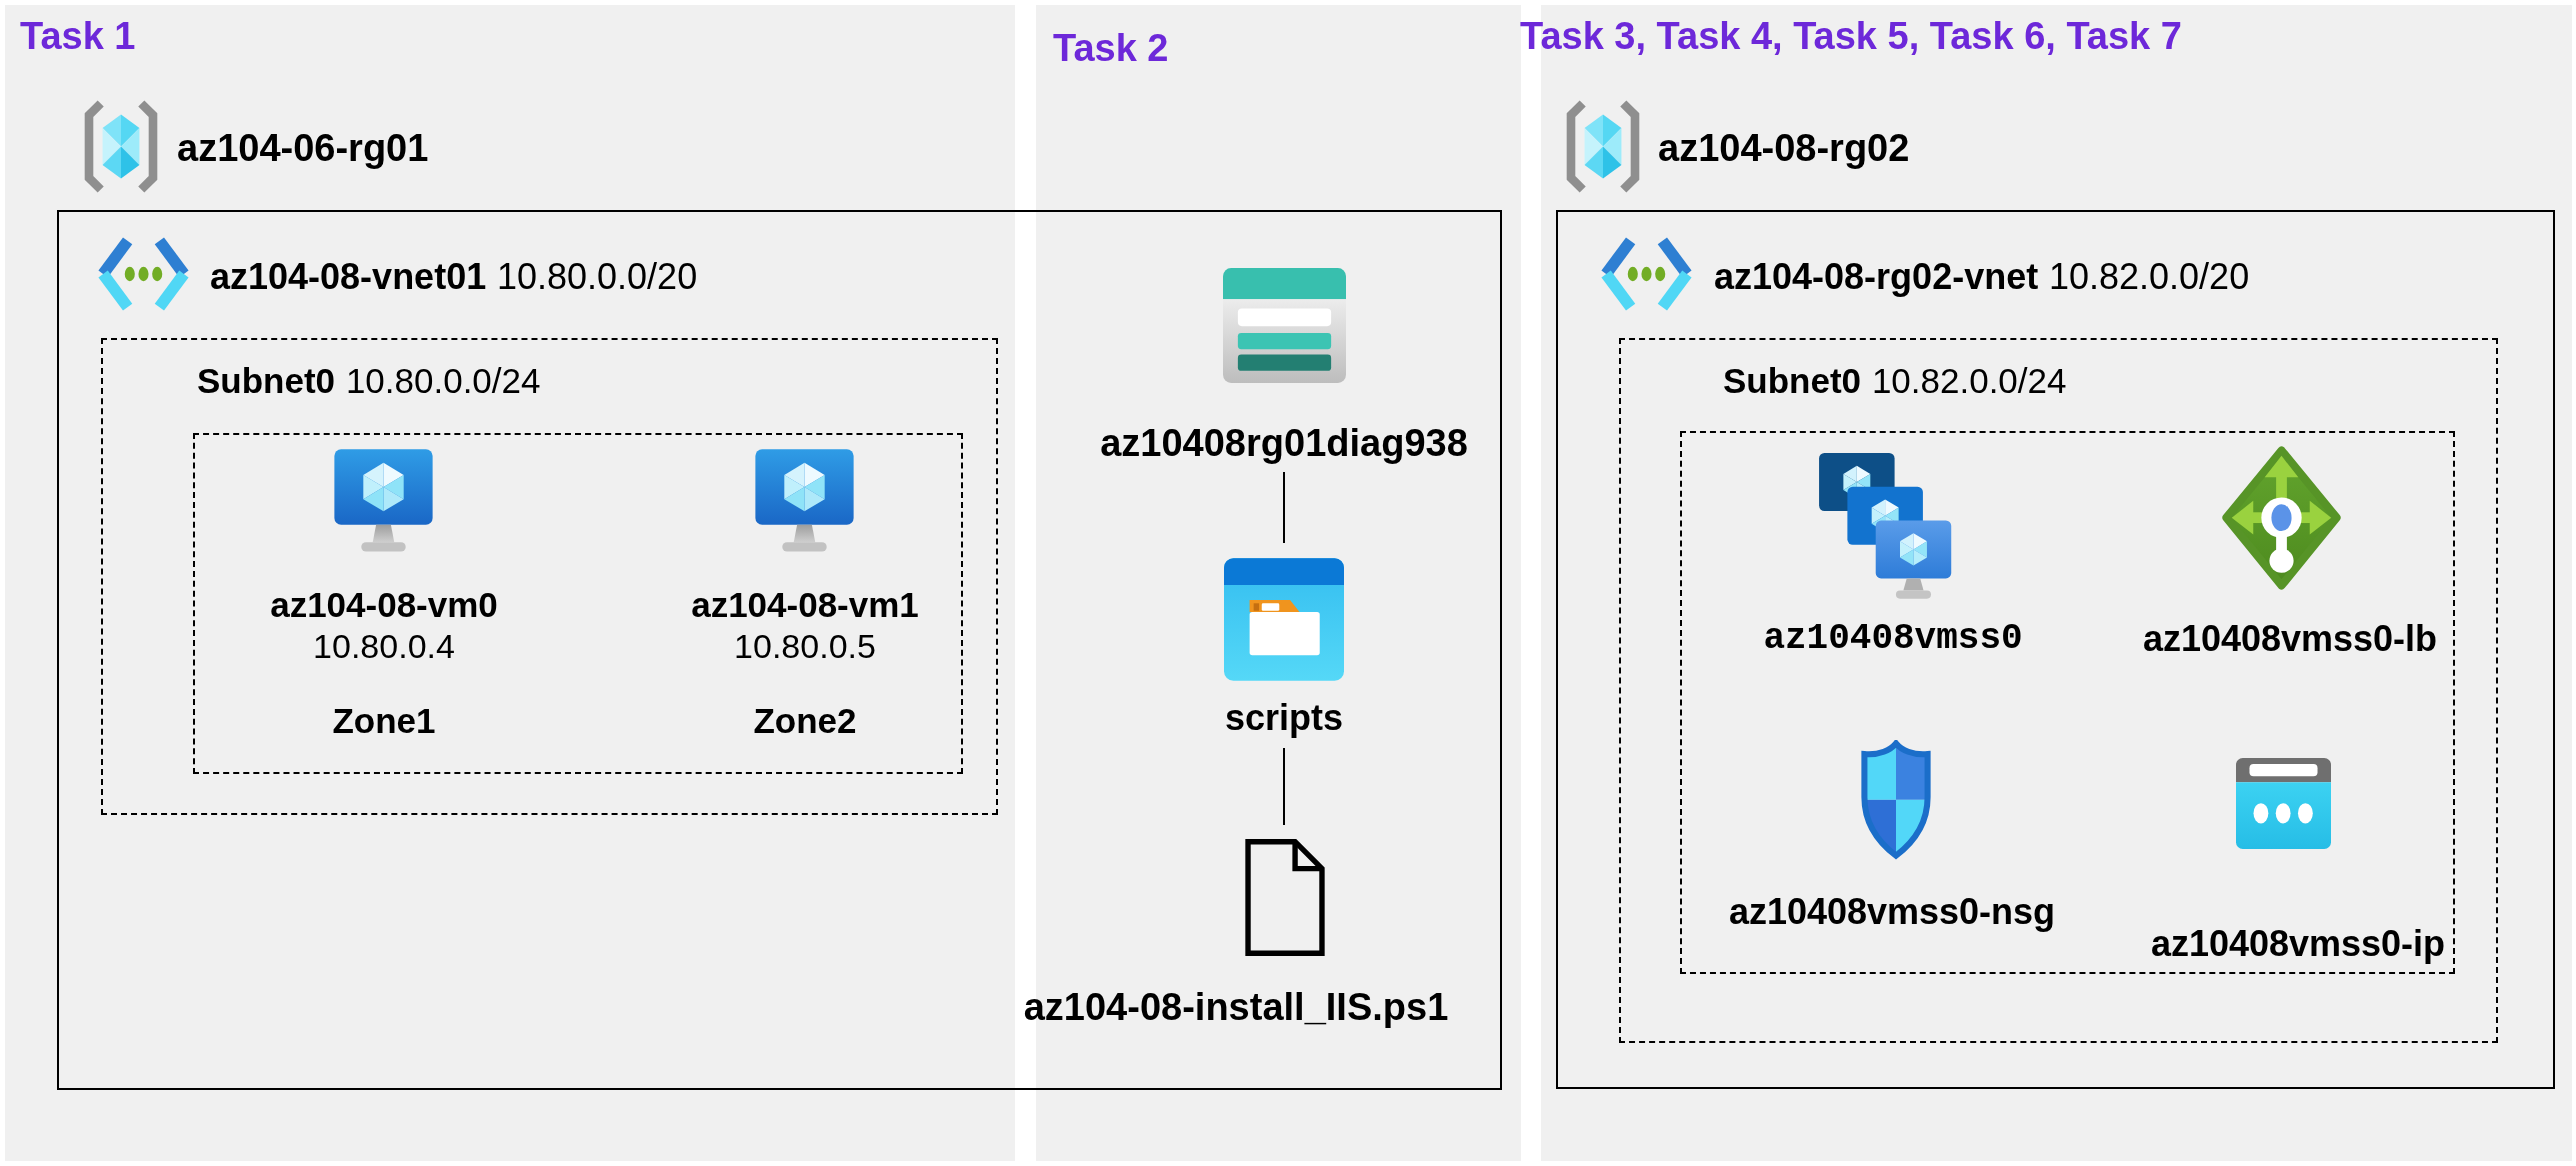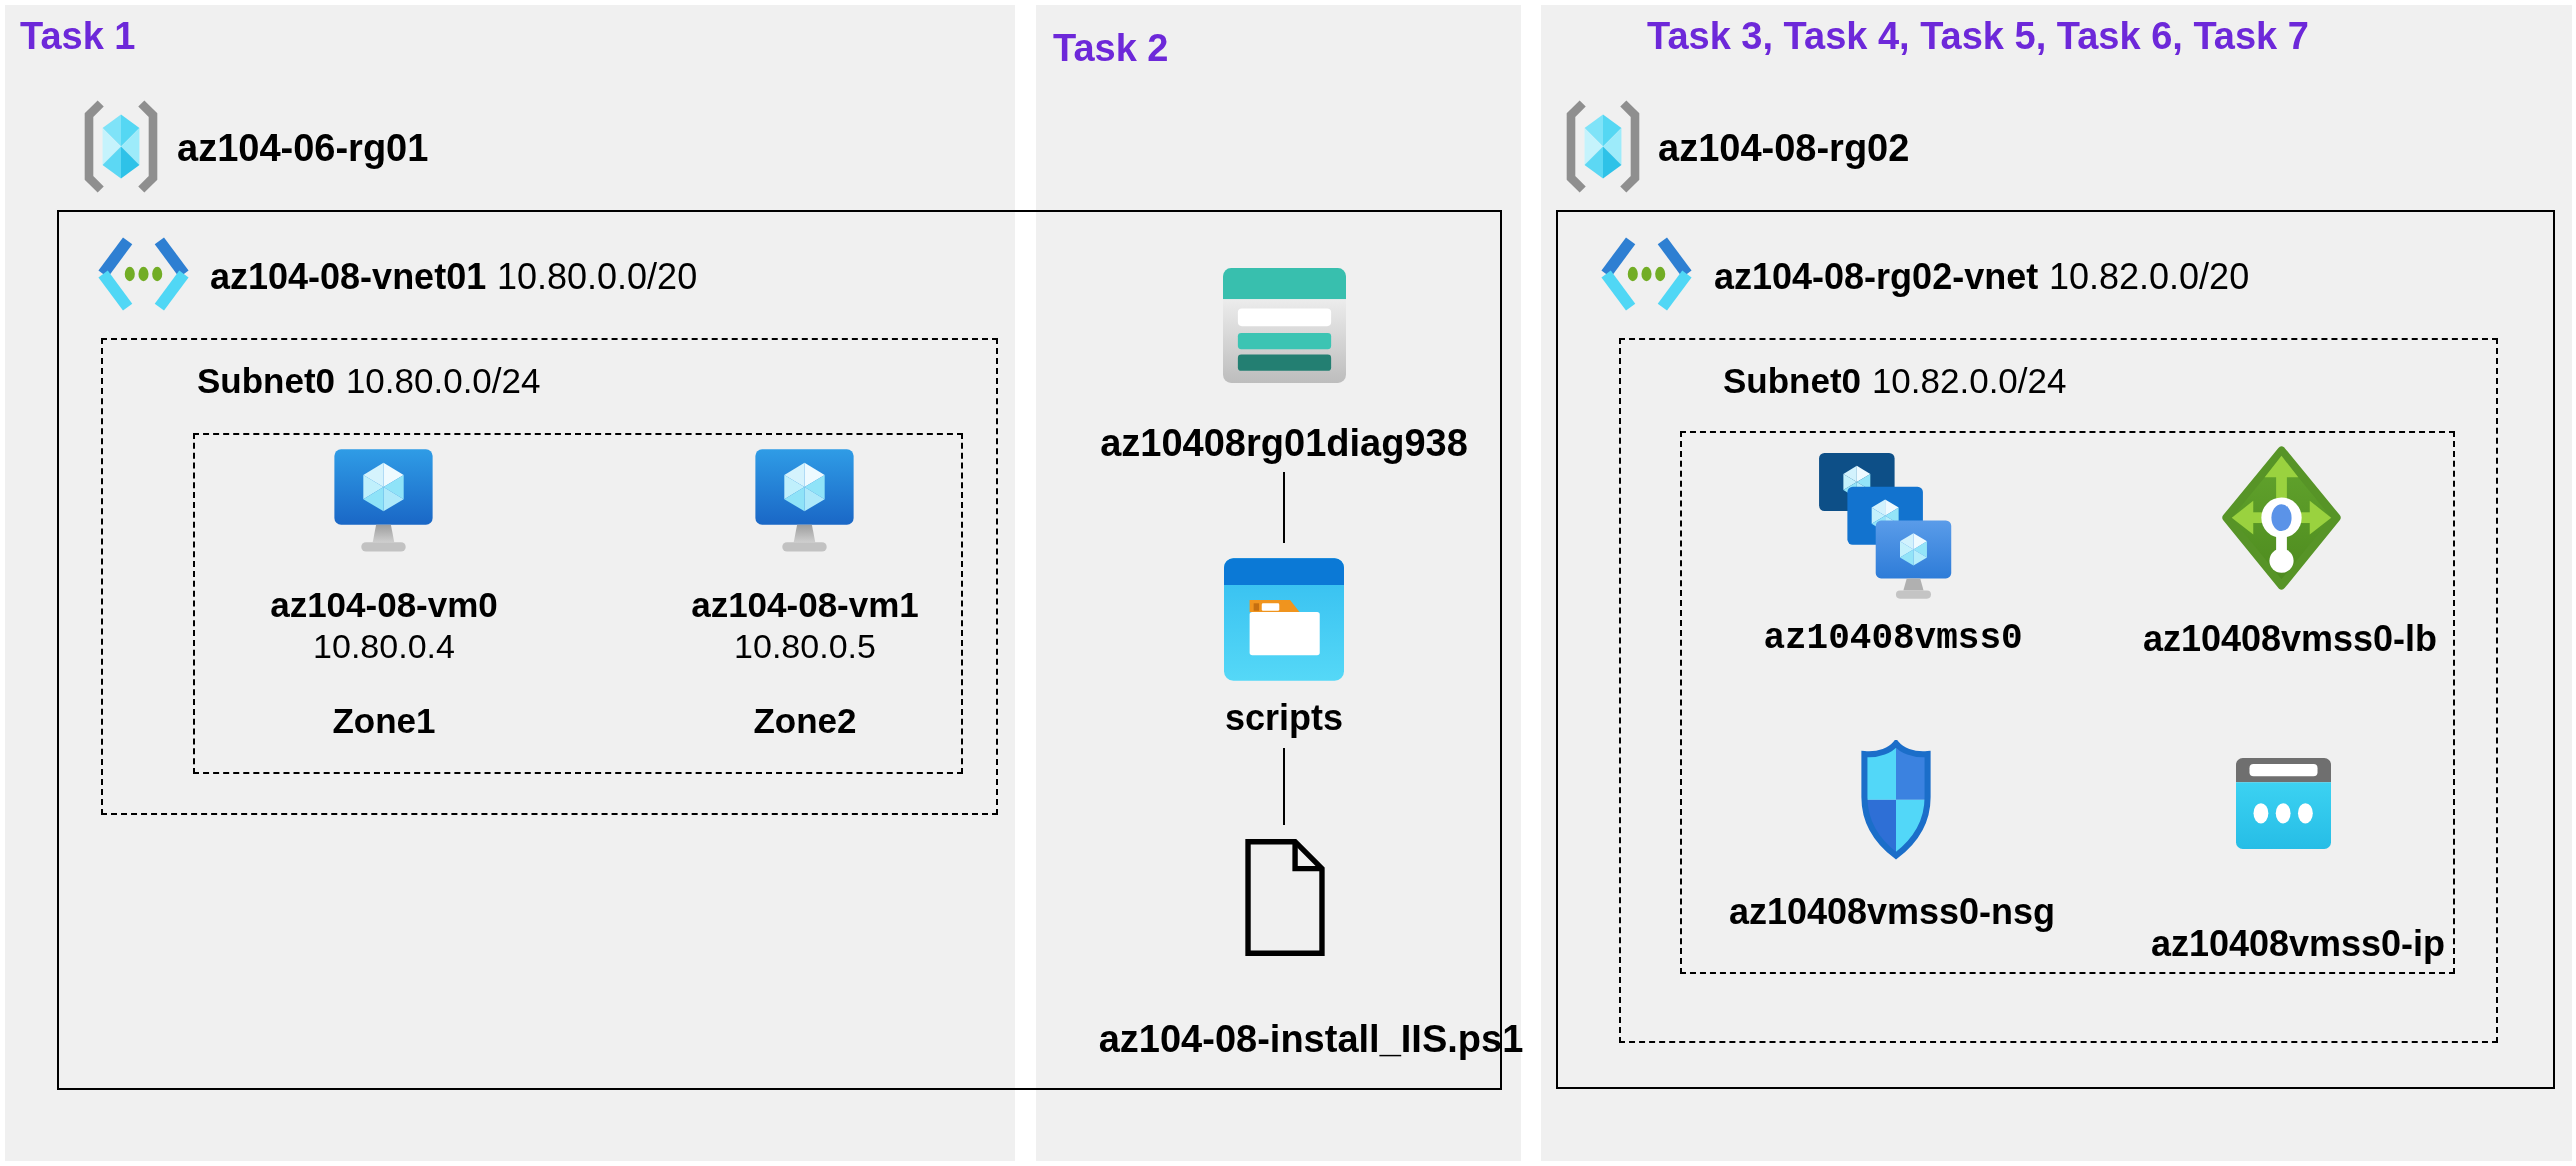--- a/index.html
+++ b/index.html
@@ -23,21 +23,21 @@
 <body>
 
 <div class="canvas">
 
   <div class="panel" style="left:5.4px;top:5.4px;width:1010px;height:1156px;"></div>
   <div class="panel" style="left:1036px;top:5.4px;width:485px;height:1156px;"></div>
   <div class="panel" style="left:1541px;top:5.4px;width:1031px;height:1156px;"></div>
 
   <div class="hdr" style="left:20px;top:15px;">Task 1</div>
   <div class="hdr" style="left:1053px;top:27px;">Task 2</div>
-  <div class="hdr" style="left:1647px;top:15px;">Task 3, Task 4, Task 5, Task 6, Task 7</div>
+  <div class="hdr" style="left:1520px;top:15px;">Task 3, Task 4, Task 5, Task 6, Task 7</div>
 
   <div class="box-solid" style="left:57px;top:210px;width:1445px;height:880px;"></div>
   <div class="box-solid" style="left:1556px;top:210px;width:999px;height:879px;"></div>
 
   <svg class="icon" style="left:81px;top:93px;" width="80" height="107" viewBox="0 0 130 160">
     <polyline points="32,10 13,29 13,131 32,150" fill="none" stroke="#8f8f8f" stroke-width="14"></polyline>
     <polyline points="98,10 117,29 117,131 98,150" fill="none" stroke="#8f8f8f" stroke-width="14"></polyline>
     <polygon points="65,28 95,50 65,80" fill="#55d7f3"></polygon>
     <polygon points="65,28 65,80 35,50" fill="#7fe3f8"></polygon>
     <polygon points="95,50 95,110 65,80" fill="#9debfa"></polygon>
@@ -136,21 +136,21 @@
     <rect x="38" y="80" width="104" height="64" rx="4" fill="#ffffff"></rect>
   </svg>
   <div class="lbl c f54" style="left:1284px;top:697px;">scripts</div>
 
   <div class="vline" style="left:1283px;top:748px;height:77px;"></div>
 
   <svg class="icon" style="left:1243px;top:837px;" width="84" height="121" viewBox="0 0 124 180">
     <path d="M7,7 H77 L117,47 V173 H7 Z" fill="#f0f0f0" stroke="#000000" stroke-width="8" stroke-linejoin="miter"></path>
     <path d="M77,7 V47 H117" fill="none" stroke="#000000" stroke-width="8"></path>
   </svg>
-  <div class="lbl c f56" style="left:1311px;top:986px;margin-top:32px;">az104-08-install_IIS.ps1</div>
+  <div class="lbl c f56" style="left:1236px;top:986px;">az104-08-install_IIS.ps1</div>
 
   <svg class="icon" style="left:1563px;top:93px;" width="80" height="107" viewBox="0 0 130 160">
     <polyline points="32,10 13,29 13,131 32,150" fill="none" stroke="#8f8f8f" stroke-width="14"></polyline>
     <polyline points="98,10 117,29 117,131 98,150" fill="none" stroke="#8f8f8f" stroke-width="14"></polyline>
     <polygon points="65,28 95,50 65,80" fill="#55d7f3"></polygon>
     <polygon points="65,28 65,80 35,50" fill="#7fe3f8"></polygon>
     <polygon points="95,50 95,110 65,80" fill="#9debfa"></polygon>
     <polygon points="35,50 65,80 35,110" fill="#c5f3fc"></polygon>
     <polygon points="65,80 95,110 65,132" fill="#2ec2e8"></polygon>
     <polygon points="65,80 65,132 35,110" fill="#5cd8f4"></polygon>

